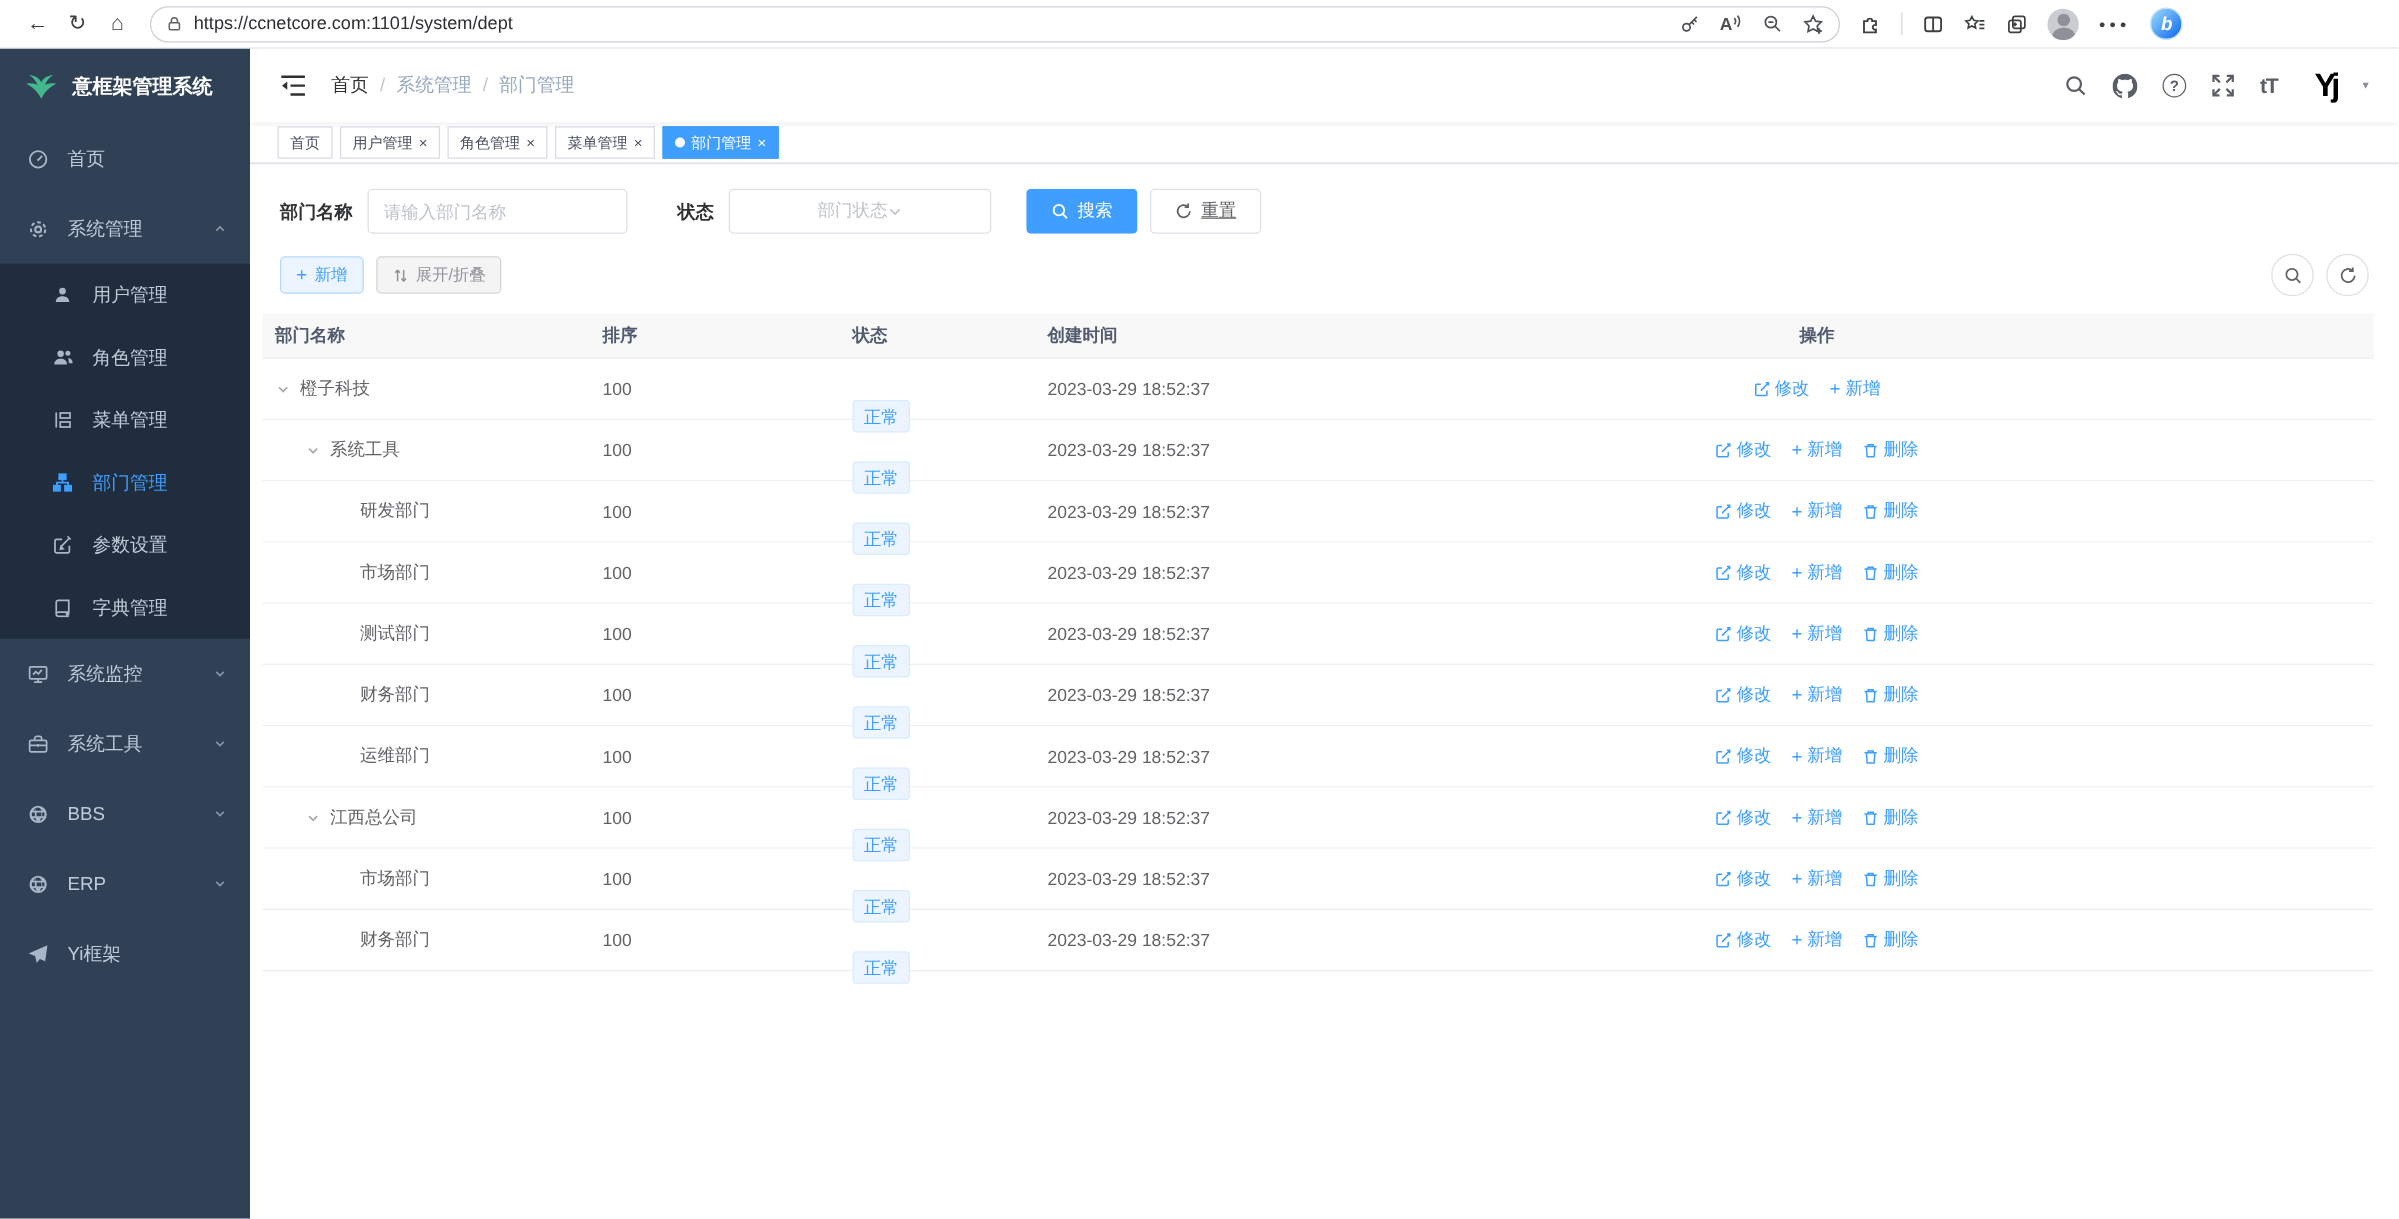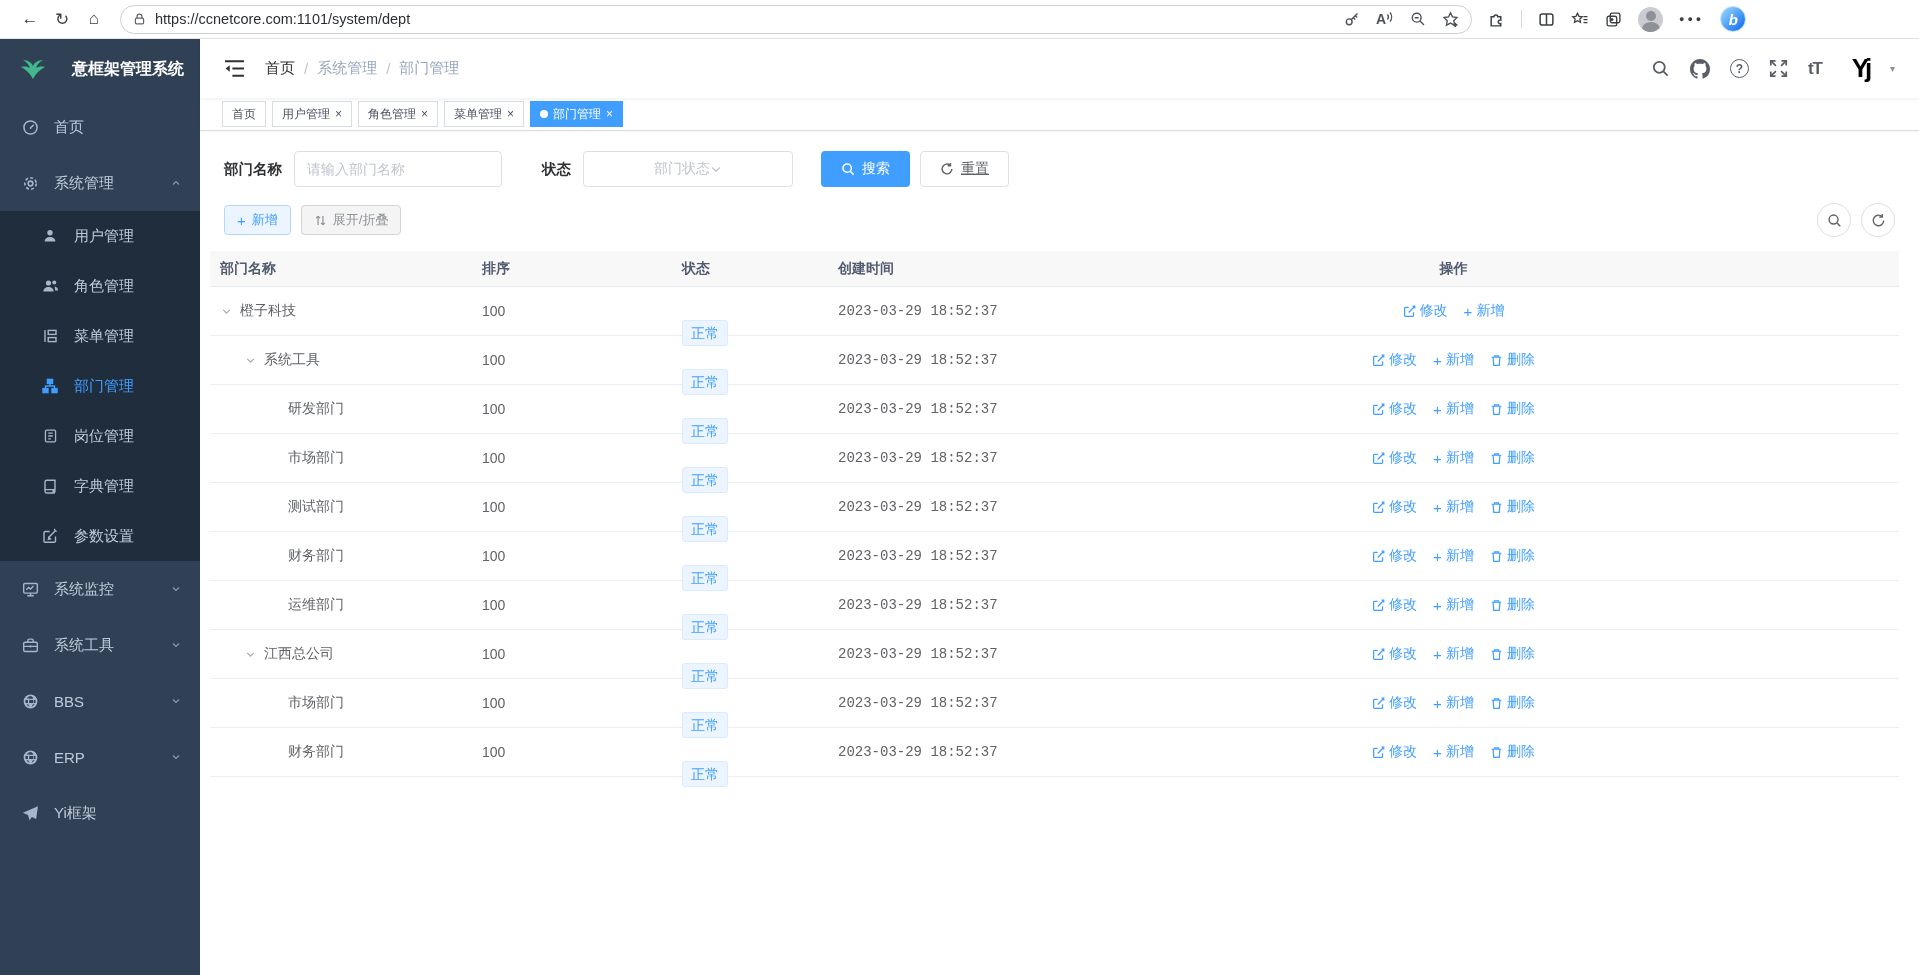--- a/index.html
+++ b/index.html
@@ -25,21 +25,21 @@
     border-radius:50%; background:#8e9298; }
   .dots { letter-spacing:3px; font-size:9px; color:#3c4043; font-weight:bold; }
   .bing { width:26px; height:26px; border-radius:50%; background:linear-gradient(135deg,#8ed2fb 10%,#2177f2 85%);
     color:#fff; font-weight:bold; font-style:italic; font-size:15px;
     display:flex; align-items:center; justify-content:center; border:1px solid #bfe0fb; }
   .ra-a { font-size:14px; font-weight:600; display:flex; align-items:flex-start; }
 
   
   .app { display:flex; height:936px; }
   .sidebar { width:200px; background:#304156; color:#bfcbd9; flex:0 0 auto; }
-  .logo-row { height:60px; display:flex; align-items:center; padding-left:20px; gap:26px; }
+  .logo-row { height:60px; display:flex; align-items:center; padding-left:20px; gap:12px; }
   .logo-title { color:#fff; font-size:16px; font-weight:bold; }
   .menu-item { height:56px; display:flex; align-items:center; padding:0 18px 0 20px; font-size:15px;
     color:#bfcbd9; cursor:pointer; }
   .menu-item .mi-icon { width:20px; margin-right:14px; color:#a9b6c7; display:flex; justify-content:center; }
   .menu-item .chev { margin-left:auto; color:#8a97a8; }
   .submenu { background:#1f2d3d; }
   .submenu .menu-item { height:50px; padding-left:40px; }
   .menu-item.active { color:#409EFF; }
   .menu-item.active .mi-icon { color:#409EFF; }
 
@@ -98,21 +98,21 @@
     display:flex; align-items:center; justify-content:center; color:#606266; cursor:pointer; }
 
   
   .table { margin:14px 20px 0 10px; font-size:14px; color:#606266; }
   .thead { display:flex; align-items:center; height:36px; background:#f8f8f9; border-bottom:1px solid #e8eaec;
     font-weight:bold; color:#515a6e; }
   .trow { display:flex; align-items:center; height:49px; border-bottom:1px solid #ebeef5; background:#fff; }
   .c-name { width:272px; padding-left:10px; display:flex; align-items:center; flex:0 0 auto; }
   .c-sort { width:200px; flex:0 0 auto; }
   .c-status { width:156px; flex:0 0 auto; }
-  .c-created { width:170px; flex:0 0 auto;font-family:Liberation Mono, monospace; }
+  .c-created { width:170px; flex:0 0 auto; }
   .c-ops { flex:1; display:flex; align-items:center; justify-content:center; gap:16px; }
   .lvl1 { padding-left:34px; }
   .lvl2 { padding-left:78px; }
   .tree-caret { color:#a8abb2; margin-right:7px; cursor:pointer; display:flex; }
   .badge { display:inline-block; background:#ecf5ff; border:1px solid #d9ecff; color:#409EFF;
     border-radius:3px; padding:3px 8px; font-size:14px; line-height:1.3;margin-top:44px; }
   .op-link { color:#409EFF; display:flex; align-items:center; gap:4px; cursor:pointer; text-decoration:none; }
   .op-link .plus { font-size:15px; }
 </style>
 </head>
@@ -261,45 +261,36 @@
               <rect x="5.4" y="1.4" width="5.2" height="4" fill="currentColor"></rect>
               <rect x="1" y="10.6" width="5" height="4" fill="currentColor"></rect>
               <rect x="10" y="10.6" width="5" height="4" fill="currentColor"></rect>
               <path d="M8 5.4V8M3.5 10.6V8h9v2.6"></path>
             </svg>
         </span>
         <span>部门管理</span>
       </div>
       <div class="menu-item">
         <span class="mi-icon">
-          <svg width="15" height="16" viewBox="0 0 16 16" fill="none" stroke="currentColor" stroke-width="1.4">
-              <rect x="2.6" y="1.8" width="10.8" height="12.4" rx="1.4"></rect>
-              <path d="M5.6 5h4.8M5.6 8h4.8M5.6 11h2.8"></path>
-            </svg>
-        </span>
-        <span>岗位管理</span>
+          <svg width="16" height="16" viewBox="0 0 16 16" fill="none" stroke="currentColor" stroke-width="1.4">
+              <path d="M13.5 8.5V13a1.2 1.2 0 0 1-1.2 1.2H3.2A1.2 1.2 0 0 1 2 13V4.7a1.2 1.2 0 0 1 1.2-1.2h4.5"></path>
+              <path d="M6.8 9.3L13.6 2.4l-0 0M6.8 9.3l-.4 2 2-.4z"></path>
+              <path d="M12 1l2.6 2.6" stroke-width="1.2"></path>
+            </svg>
+        </span>
+        <span>参数设置</span>
       </div>
       <div class="menu-item">
         <span class="mi-icon">
           <svg width="16" height="16" viewBox="0 0 16 16" fill="none" stroke="currentColor" stroke-width="1.4">
               <path d="M3 13.5V3.8c0-.9.7-1.6 1.6-1.6H13v9.4H4.7A1.7 1.7 0 0 0 3 13.3 1.7 1.7 0 0 0 4.7 15H13"></path>
               <circle cx="12" cy="13.2" r="1.6" fill="currentColor" stroke="none"></circle>
             </svg>
         </span>
         <span>字典管理</span>
-      </div>
-      <div class="menu-item">
-        <span class="mi-icon">
-          <svg width="16" height="16" viewBox="0 0 16 16" fill="none" stroke="currentColor" stroke-width="1.4">
-              <path d="M13.5 8.5V13a1.2 1.2 0 0 1-1.2 1.2H3.2A1.2 1.2 0 0 1 2 13V4.7a1.2 1.2 0 0 1 1.2-1.2h4.5"></path>
-              <path d="M6.8 9.3L13.6 2.4l-0 0M6.8 9.3l-.4 2 2-.4z"></path>
-              <path d="M12 1l2.6 2.6" stroke-width="1.2"></path>
-            </svg>
-        </span>
-        <span>参数设置</span>
       </div>
     </div>
 
     <div class="menu-item">
       <span class="mi-icon">
         <svg width="17" height="17" viewBox="0 0 16 16" fill="none" stroke="currentColor" stroke-width="1.3">
             <rect x="1.6" y="2.4" width="12.8" height="9" rx="1"></rect>
             <path d="M8 11.4v2.2M5 13.9h6M4.2 8.2l2-2.2 2 1.6 2.6-3"></path>
           </svg>
       </span>

